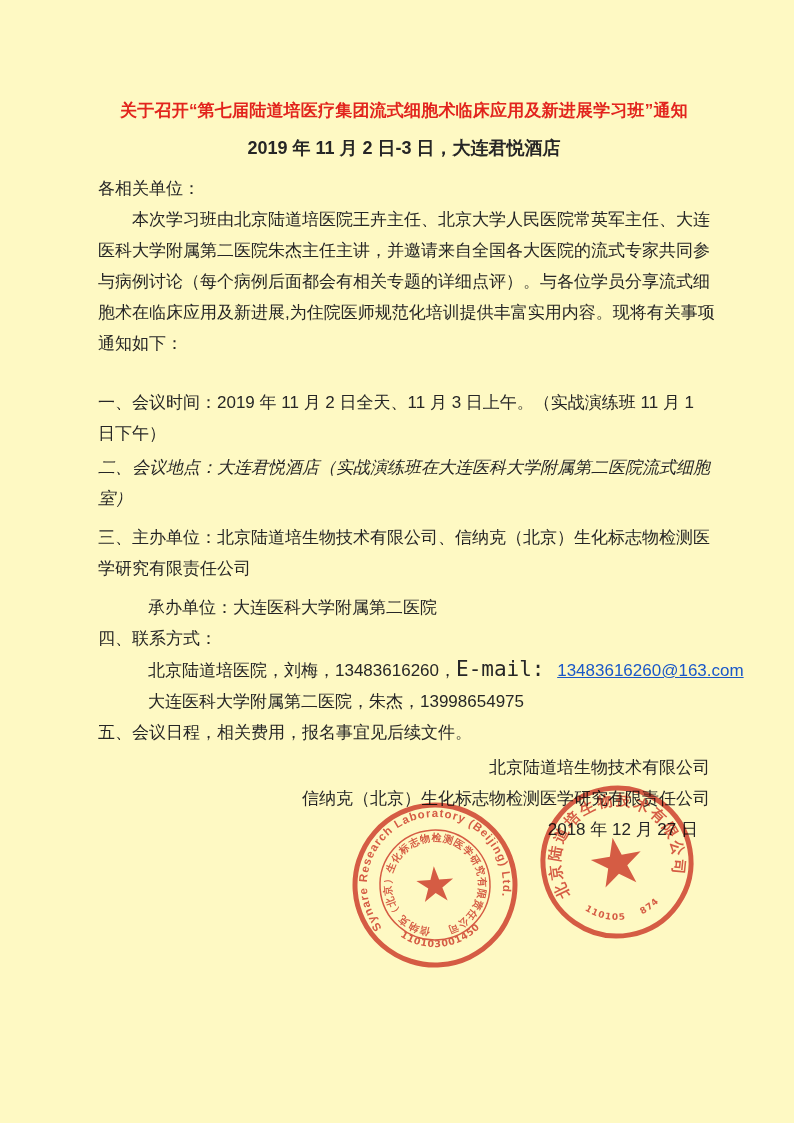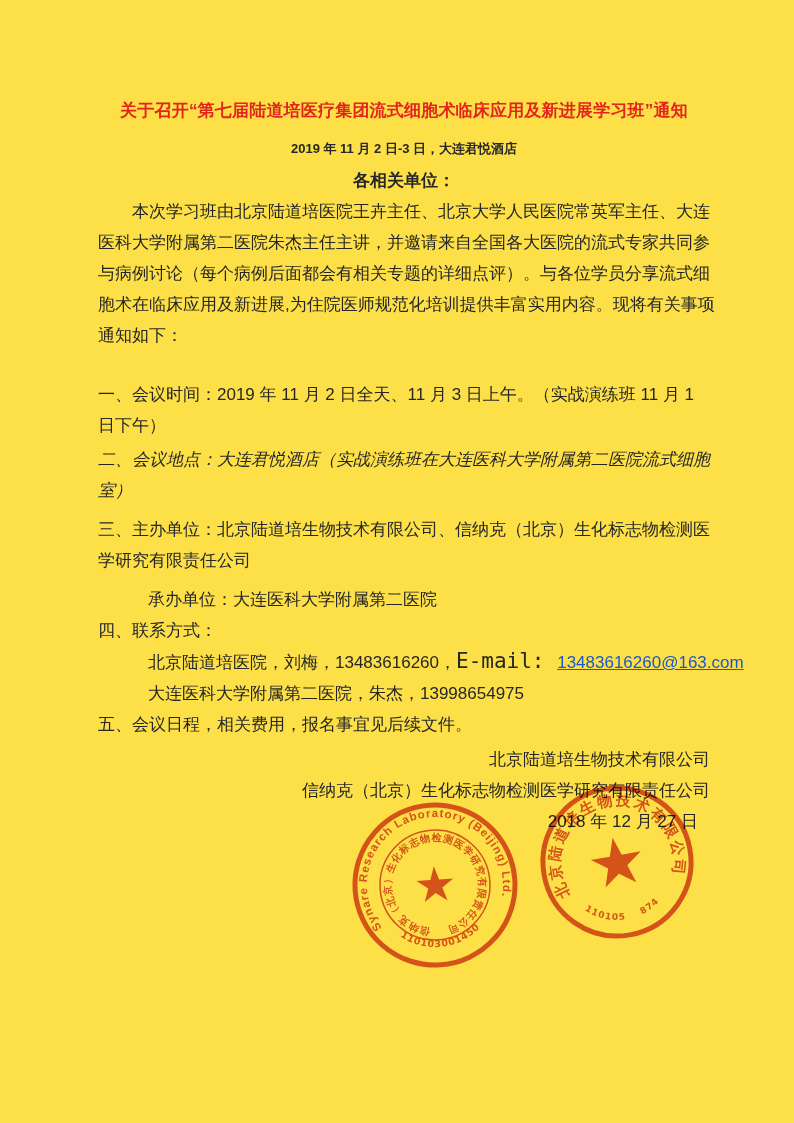--- a/index.html
+++ b/index.html
@@ -1,31 +1,31 @@
 <!DOCTYPE html>
 <html><head>
 <meta charset="utf-8">
 <style>
   html,body{margin:0;padding:0;}
   body{
     width:794px;height:1123px;background:#fdfdfd;position:relative;overflow:hidden;
     font-family:"Liberation Sans","DejaVu Sans",sans-serif;color:#262626;
   }
-  .page{position:absolute;inset:0;background:#fde047;}
+  .page{position:absolute;inset:0;background:#fef9c3;}
   .content{
     position:absolute;left:98px;top:95px;width:612px;
     font-size:17px;line-height:31px;
   }
   .line{white-space:nowrap;}
   .doc-title{
     text-align:center;color:#e2241d;font-weight:bold;font-size:17px;
     letter-spacing:.2px;white-space:nowrap;
   }
-  .doc-subtitle{text-align:center;font-weight:bold;font-size:13px;margin-top:7px;white-space:nowrap;}
-  .salutation{font-weight:bold;margin-top:1px;text-align:center;}
+  .doc-subtitle{text-align:center;font-weight:bold;font-size:18px;margin-top:7px;white-space:nowrap;}
+  .salutation{font-weight:normal;margin-top:9px;}
   .indent2{padding-left:34px;}
   .indent3{padding-left:50px;}
   .mt14{margin-top:28px;}
   .mt3{margin-top:3px;font-style:italic;}
   .mt2{margin-top:8px;}
   .mt1{margin-top:8px;}
   .sig-block{margin-top:4px;text-align:right;}
   .sig-block .line{white-space:nowrap;}
   .date-line{padding-right:12px;}
   .email-label{font-family:"DejaVu Sans Mono",monospace;font-size:21px;}

